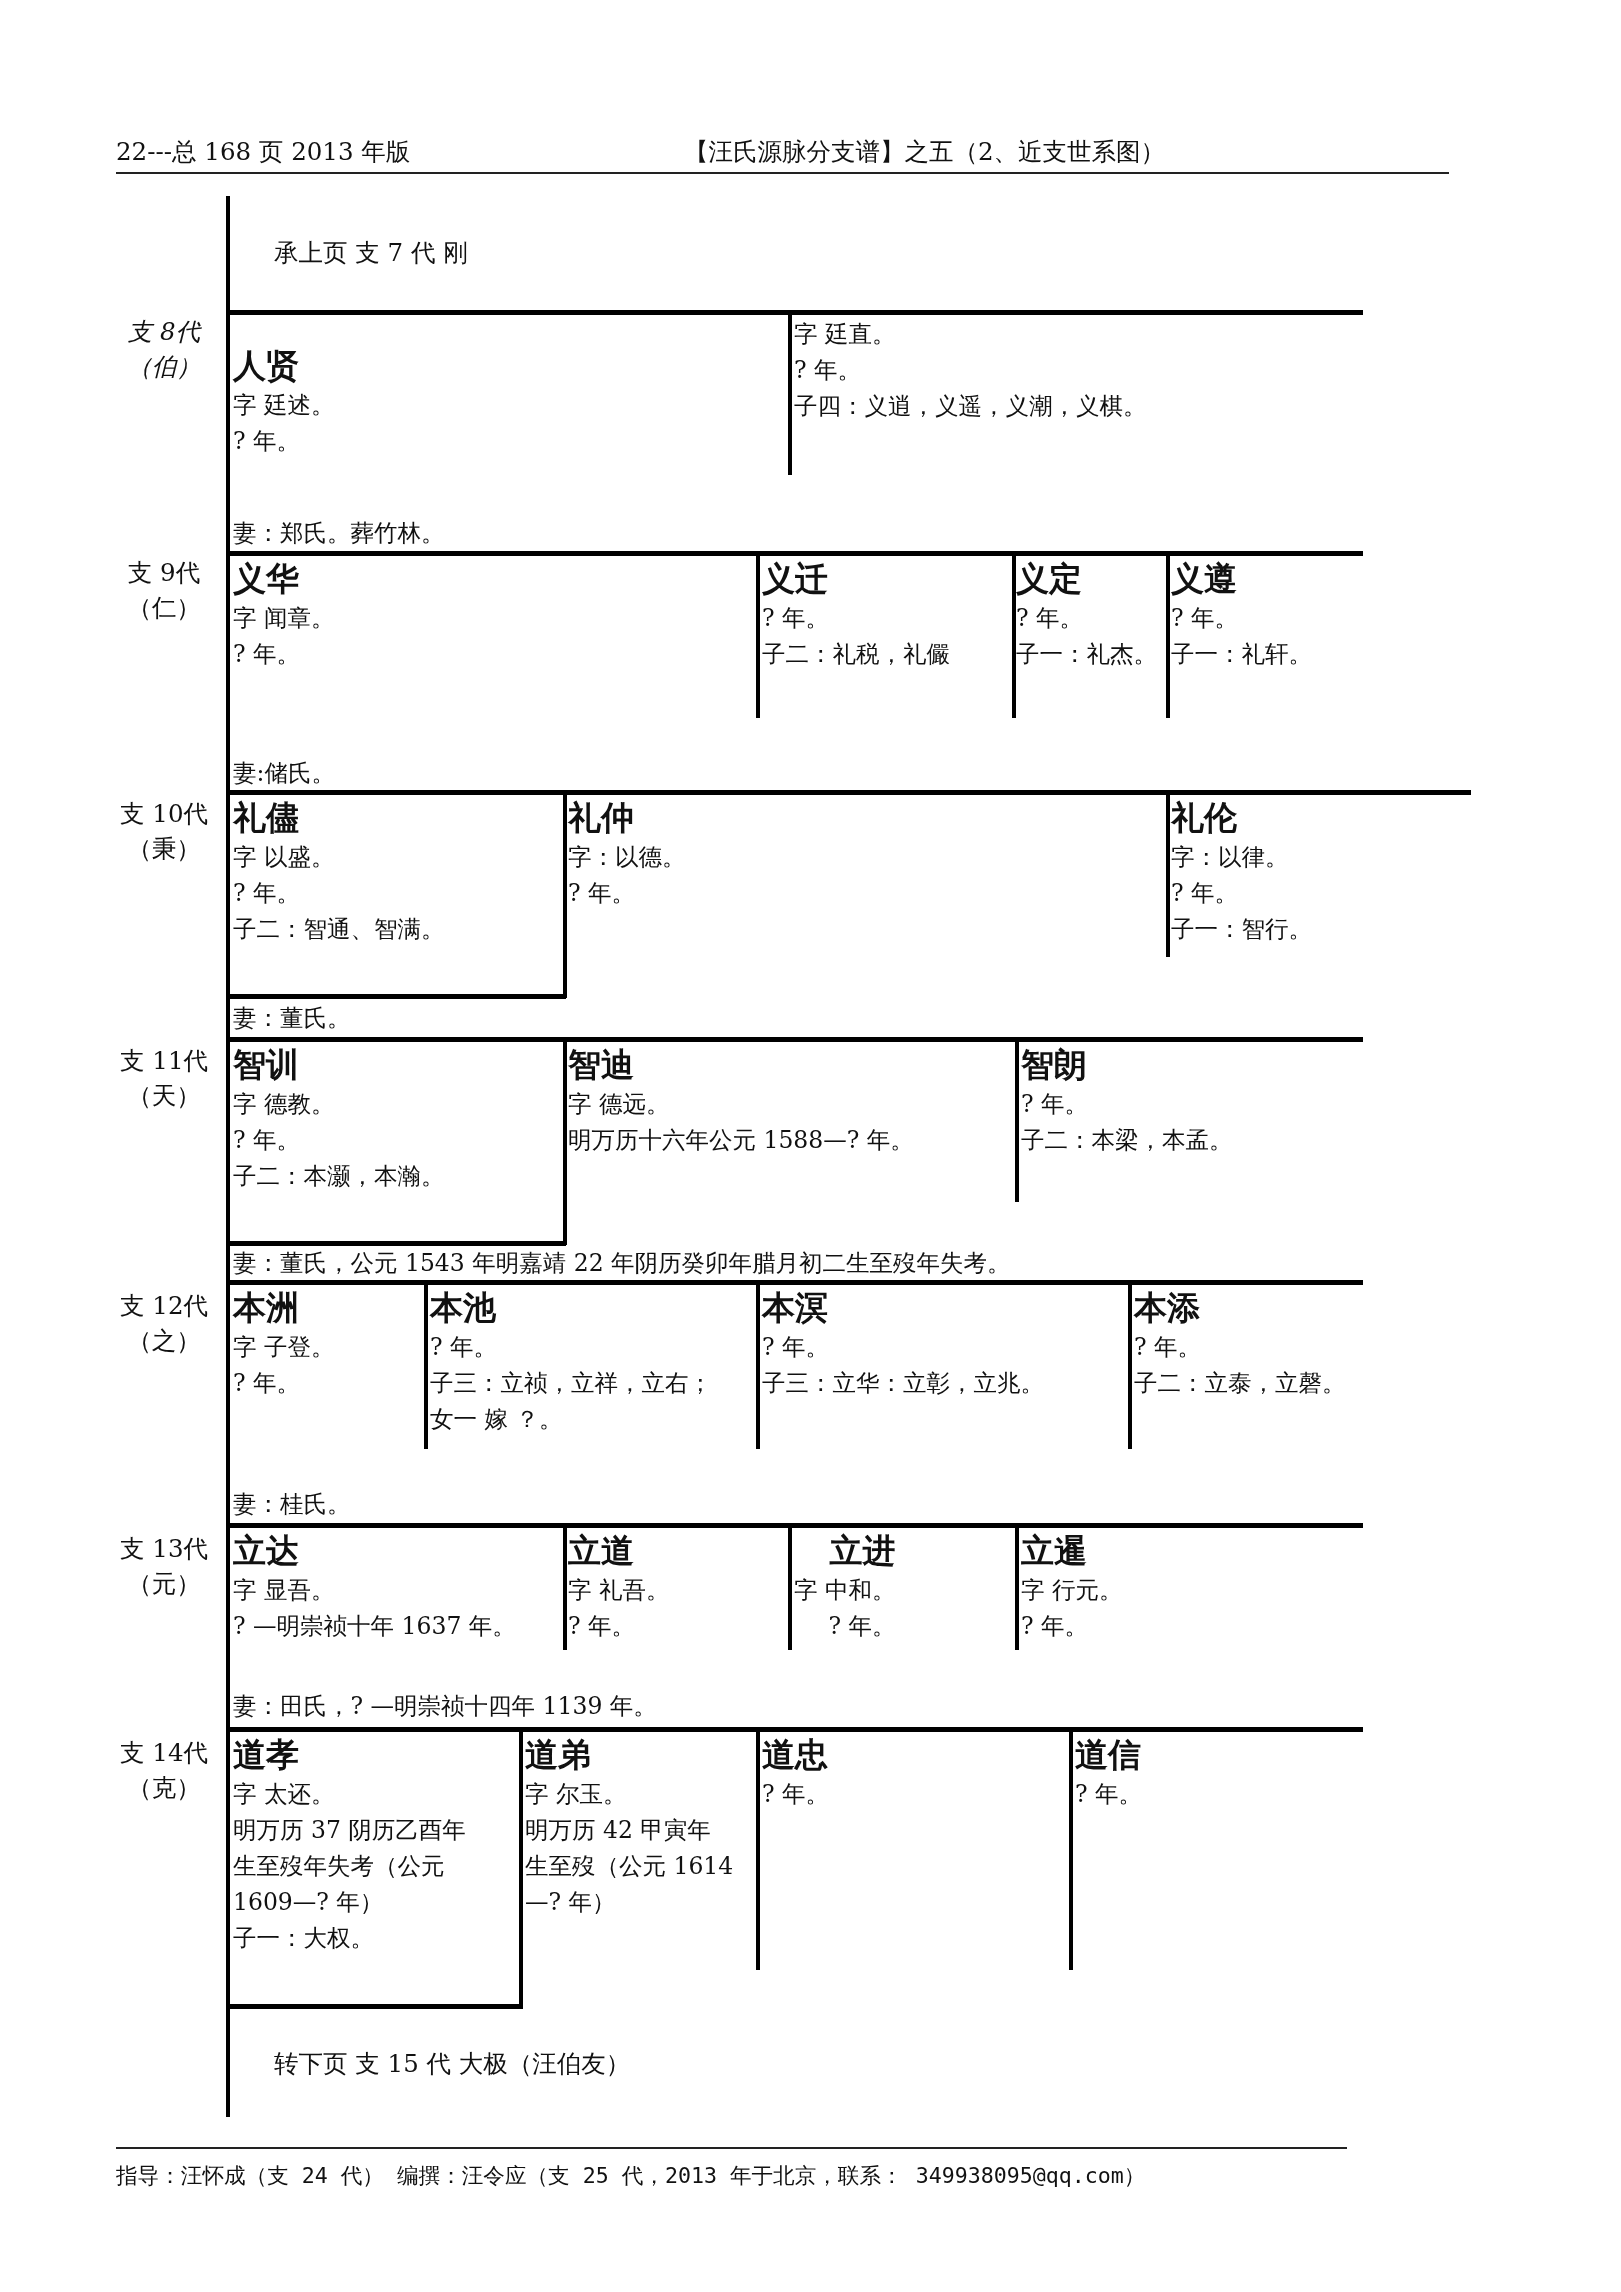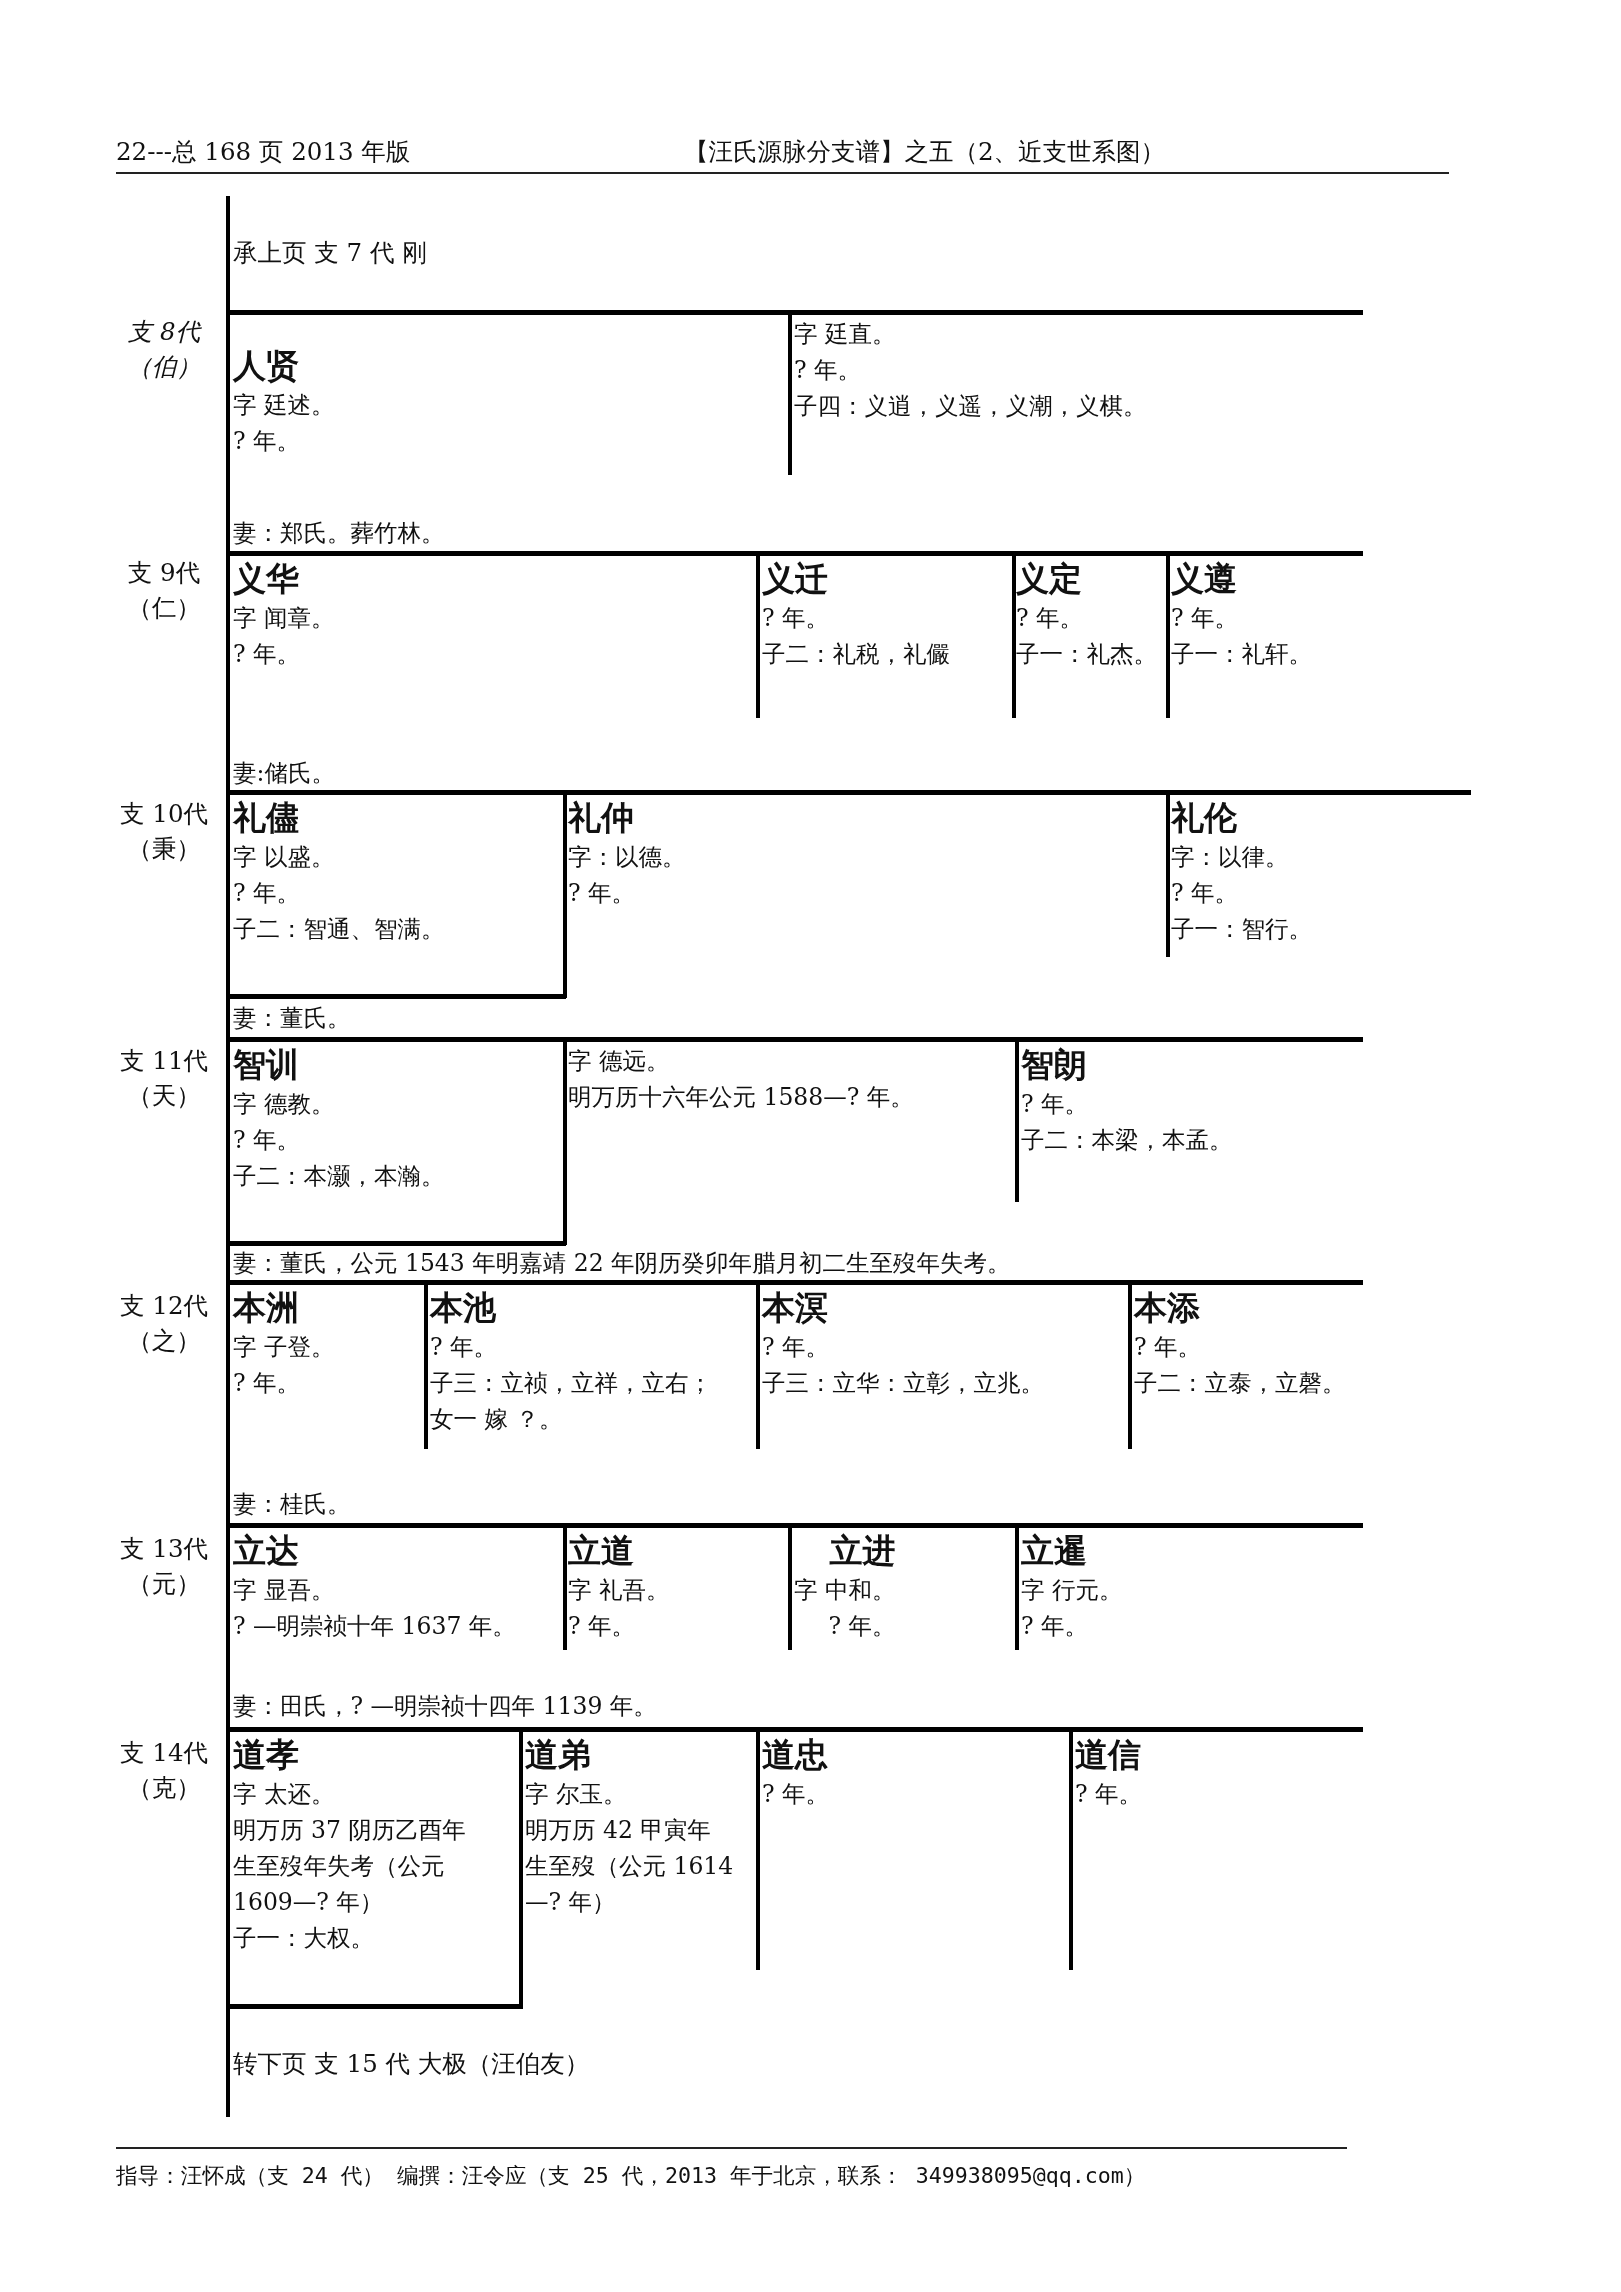--- a/index.html
+++ b/index.html
@@ -8,21 +8,21 @@
   .abs { position:absolute; }
   .hdr { font-size:24.5px; white-space:nowrap; }
   .rule { position:absolute; background:#222; height:2px; }
   .hline { position:absolute; background:#000; height:4.9px; }
   .vline { position:absolute; background:#000; width:3.9px; }
   .gen { position:absolute; font-size:24.5px; text-align:center; width:108px; line-height:35px; }
   .cell { position:absolute; font-size:23.5px; line-height:36px; white-space:nowrap; }
   .name { font-family:"DejaVu Sans","Liberation Sans",sans-serif; font-weight:bold; font-size:33px; line-height:43px; display:block; }
   .line { display:block; }
   .wife { position:absolute; font-size:23.5px; white-space:nowrap; }
-  .note { position:absolute; font-size:24.5px; white-space:nowrap; }
+  .note { position:absolute; font-size:24.5px; white-space:nowrap;margin-left:41px; }
   .foot { position:absolute; font-size:21.6px; white-space:nowrap; font-family:"DejaVu Sans Mono","Liberation Mono",monospace; }
 </style>
 </head>
 <body>
 
 <div class="abs hdr" style="left:116px; top:135px;">22---总 168 页 2013 年版</div>
 <div class="abs hdr" style="left:684px; top:135px;">【汪氏源脉分支谱】之五（2、近支世系图）</div>
 <div class="rule" style="left:116px; top:172px; width:1333px;"></div>
 
 <div class="vline" style="left:226px; top:196px; height:1921px;"></div>
@@ -112,20 +112,21 @@
 <div class="vline" style="left:563px; top:1037px; height:208px;"></div>
 <div class="hline" style="left:226px; top:1241px; width:340px;"></div>
 <div class="vline" style="left:1015px; top:1037px; height:165px;"></div>
 <div class="cell" style="left:233px; top:1043px;">
   <span class="name">智训</span>
   <span class="line">字 德教。</span>
   <span class="line">? 年。</span>
   <span class="line">子二：本灏，本瀚。</span>
 </div>
 <div class="cell" style="left:568px; top:1043px;">
+  <span class="name">智迪</span>
   <span class="line">字 德远。</span>
   <span class="line">明万历十六年公元 1588—? 年。</span>
 </div>
 <div class="cell" style="left:1021px; top:1043px;">
   <span class="name">智朗</span>
   <span class="line">? 年。</span>
   <span class="line">子二：本梁，本孟。</span>
 </div>
 <div class="wife" style="left:233px; top:1247px;">妻：董氏，公元 1543 年明嘉靖 22 年阴历癸卯年腊月初二生至歿年失考。</div>
 

